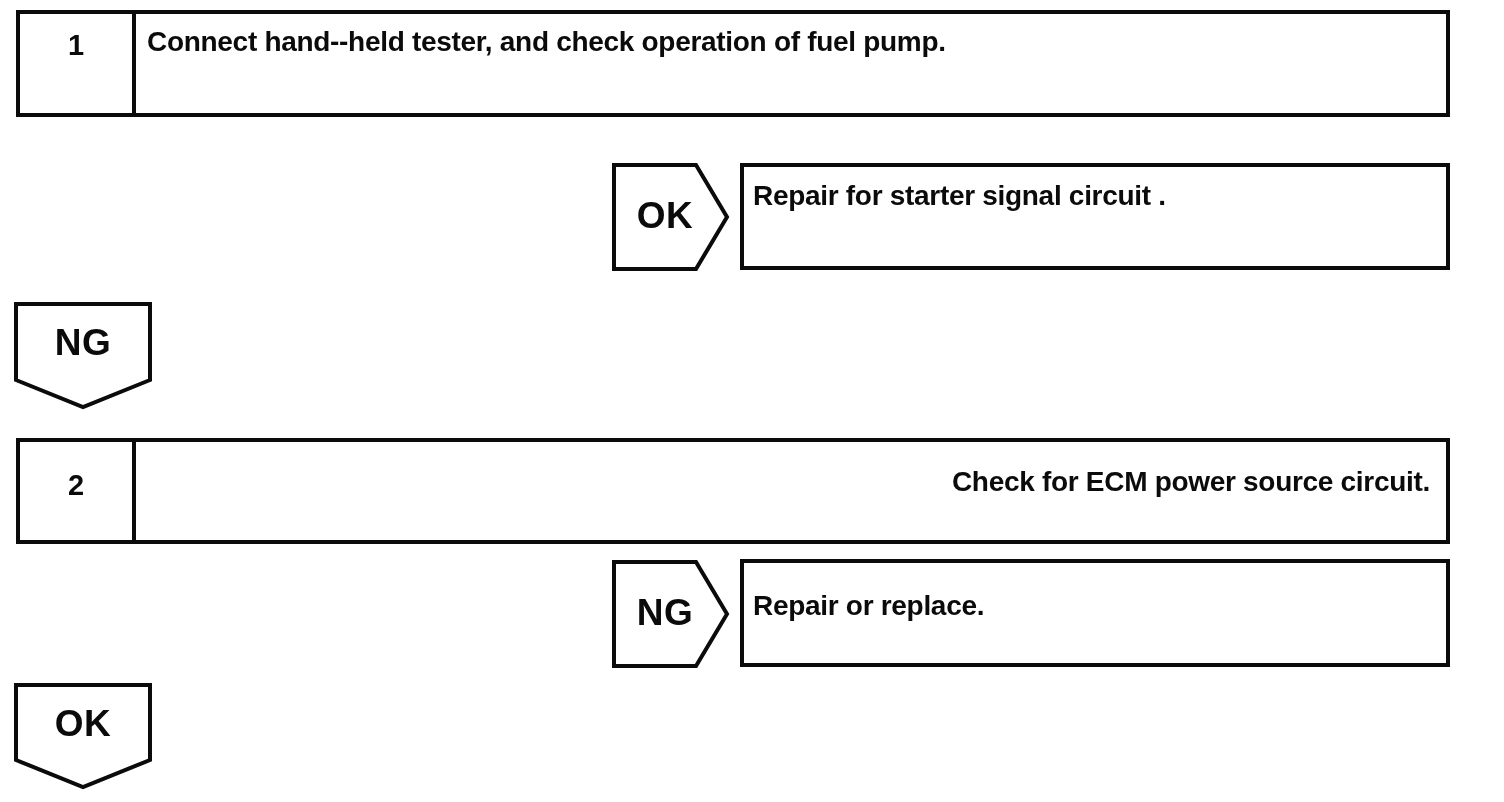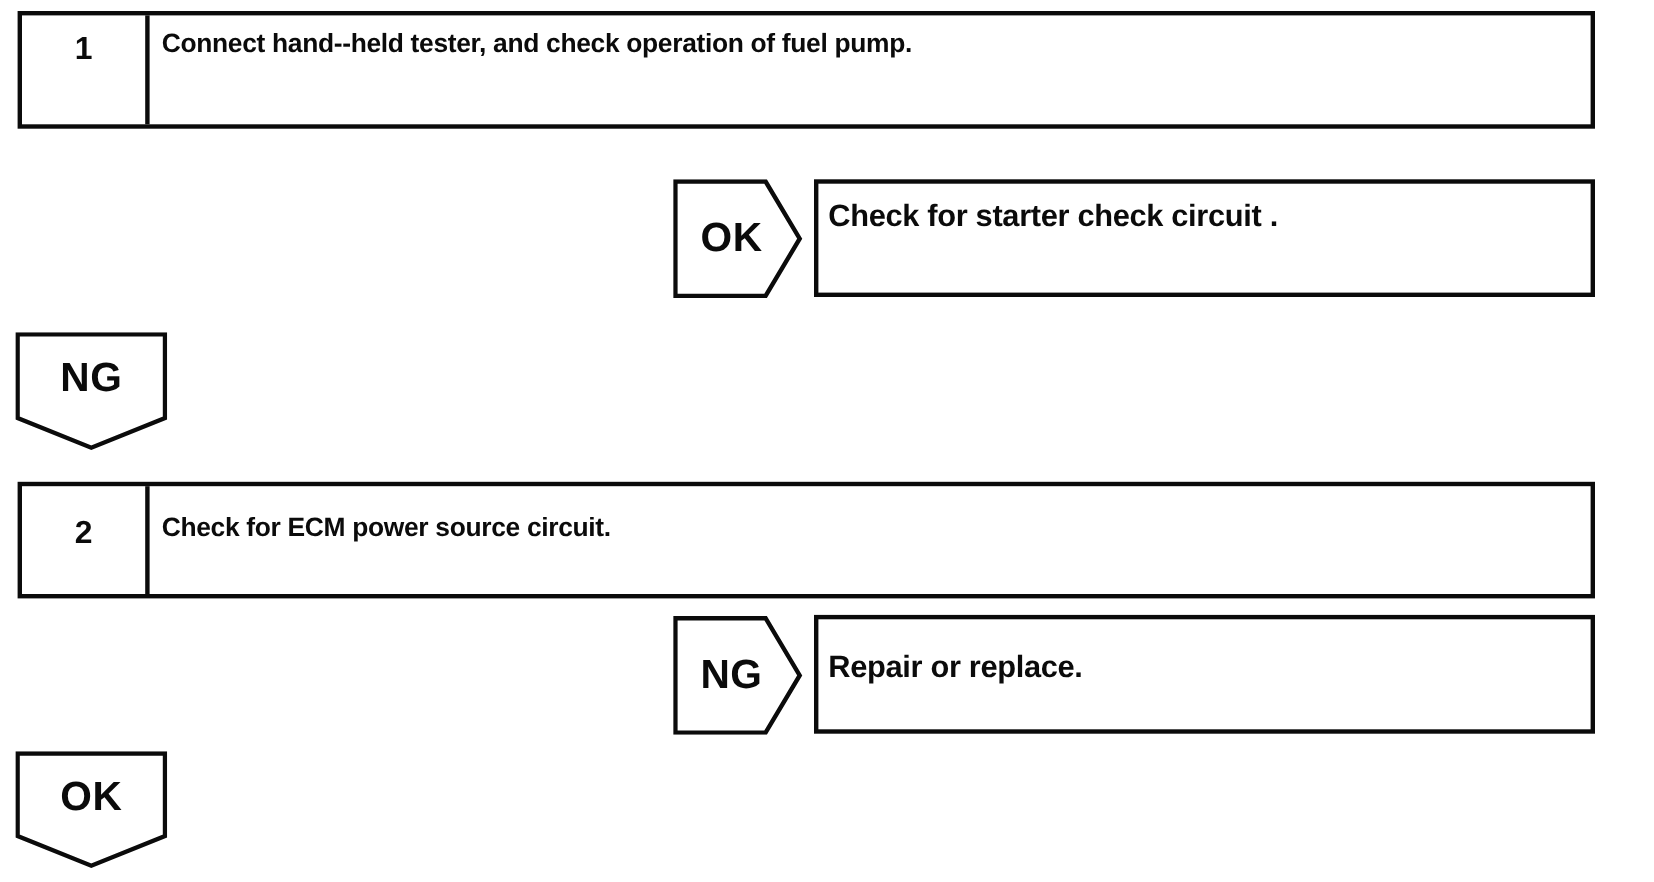--- a/index.html
+++ b/index.html
@@ -32,30 +32,30 @@
     text-align: center;
   }
   .num {
     display: inline-block;
     font-size: 29px;
     font-weight: 700;
     line-height: 1;
   }
   .instruction {
     flex: 1;
-    font-size: 24px;
+    font-size: 28px;
     font-weight: 700;
     letter-spacing: -0.3px;
     line-height: 1.1;
     padding-left: 11px;
     padding-right: 16px;
     white-space: nowrap;
   }
   .pt-a { padding-top: 13px; }   
-  .pt-b { padding-top: 25px; }   
+  .pt-b { padding-top: 25px; text-align: right; }   
   .num-a { margin-top: 17px; }
   .num-b { margin-top: 29px; }
 
   
   .action-box {
     border: 4px solid #0b0b0b;
     background: #ffffff;
     font-size: 28px;
     font-weight: 700;
     letter-spacing: -0.3px;
@@ -95,21 +95,21 @@
     <div class="instruction pt-a">Connect hand--held tester, and check operation of fuel pump.</div>
   </div>
 
   <div class="abs tag tag-right" style="left:612px; top:163px; width:118px; height:108px;">
     <svg width="118" height="108" viewBox="0 0 118 108">
       <polygon points="2,2 84,2 115,54 84,106 2,106" fill="#ffffff" stroke="#0b0b0b" stroke-width="4" stroke-linejoin="miter"></polygon>
     </svg>
     <span class="tag-label">OK</span>
   </div>
 
-  <div class="abs action-box pt-c" style="left:740px; top:163px; width:710px; height:107px;">Check for starter check circuit .</div>
+  <div class="abs action-box pt-c" style="left:740px; top:163px; width:710px; height:107px;">Repair for starter signal circuit .</div>
 
   <div class="abs tag tag-down" style="left:14px; top:302px; width:138px; height:108px;">
     <svg width="138" height="108" viewBox="0 0 138 108">
       <polygon points="2,2 136,2 136,78 69,105 2,78" fill="#ffffff" stroke="#0b0b0b" stroke-width="4" stroke-linejoin="miter"></polygon>
     </svg>
     <span class="tag-label">NG</span>
   </div>
 
   <div class="abs step-box" style="left:16px; top:438px; width:1434px; height:106px;">
     <div class="num-cell">

